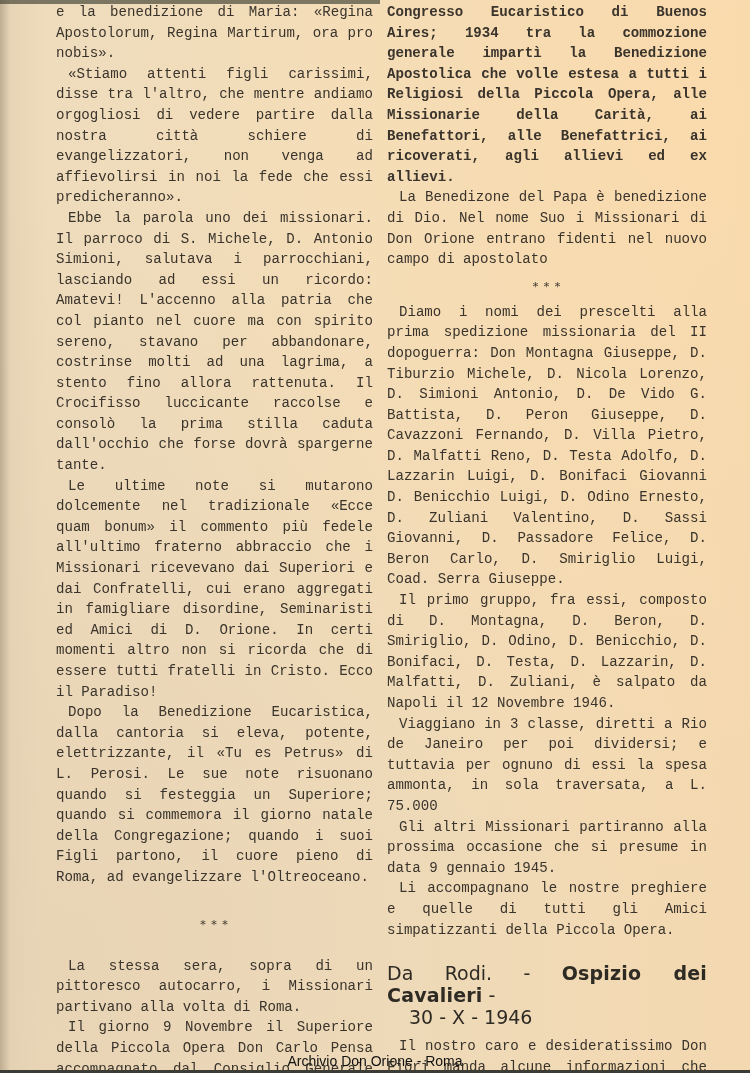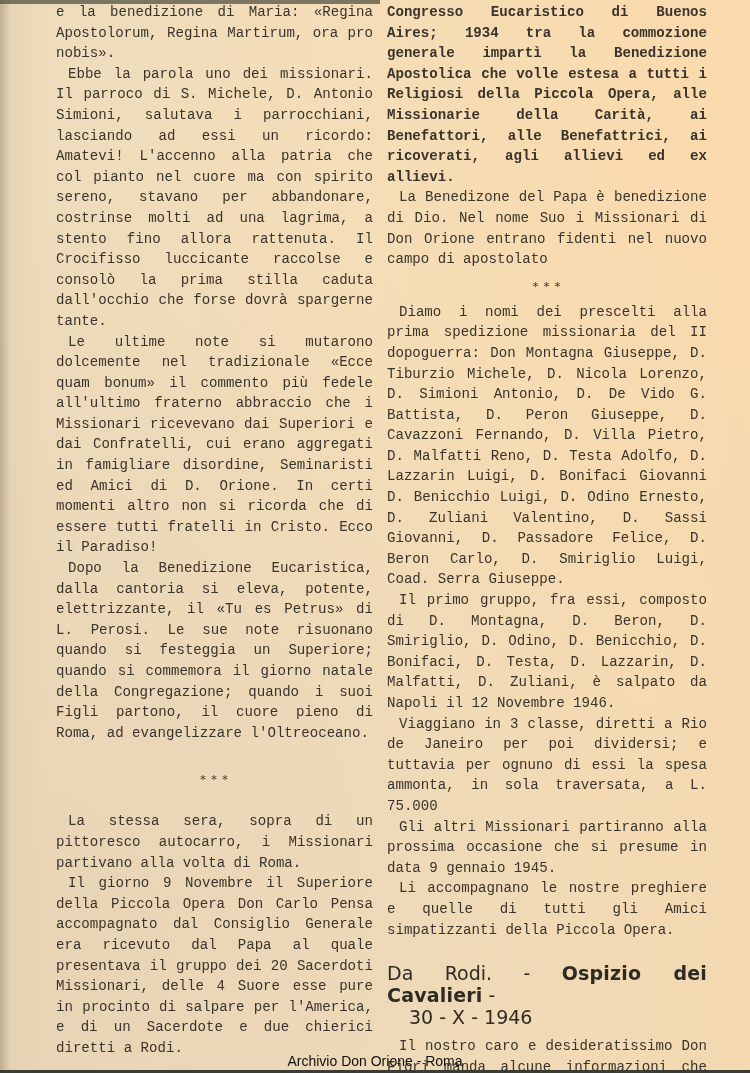--- a/index.html
+++ b/index.html
@@ -31,20 +31,21 @@
   .footer-line { position: absolute; left: 0; bottom: 0; width: 750px; height: 3px; background: #3c3c36; }
 </style>
 </head>
 <body>
 
 <div class="leftedge"></div>
 <div class="topbar"></div>
 
 <div class="col col-left">
   <p class="bold-first">e la benedizione di Maria: «Regina Apostolorum, Regina Martirum, ora pro nobis».</p>
+  <p class="ind">«Stiamo attenti figli carissimi, disse tra l'altro, che mentre andiamo orgogliosi di vedere partire dalla nostra città schiere di evangelizzatori, non venga ad affievolirsi in noi la fede che essi predicheranno».</p>
   <p class="ind">Ebbe la parola uno dei missionari. Il parroco di S. Michele, D. Antonio Simioni, salutava i parrocchiani, lasciando ad essi un ricordo: Amatevi! L'accenno alla patria che col pianto nel cuore ma con spirito sereno, stavano per abbandonare, costrinse molti ad una lagrima, a stento fino allora rattenuta. Il Crocifisso luccicante raccolse e consolò la prima stilla caduta dall'occhio che forse dovrà spargerne tante.</p>
   <p class="ind">Le ultime note si mutarono dolcemente nel tradizionale «Ecce quam bonum» il commento più fedele all'ultimo fraterno abbraccio che i Missionari ricevevano dai Superiori e dai Confratelli, cui erano aggregati in famigliare disordine, Seminaristi ed Amici di D. Orione. In certi momenti altro non si ricorda che di essere tutti fratelli in Cristo. Ecco il Paradiso!</p>
   <p class="ind">Dopo la Benedizione Eucaristica, dalla cantoria si eleva, potente, elettrizzante, il «Tu es Petrus» di L. Perosi. Le sue note risuonano quando si festeggia un Superiore; quando si commemora il giorno natale della Congregazione; quando i suoi Figli partono, il cuore pieno di Roma, ad evangelizzare l'Oltreoceano.</p>
   <div class="stars" style="height:38px;padding-top:30px;">
     <span>* * *</span>
   </div>
   <p class="ind">La stessa sera, sopra di un pittoresco autocarro, i Missionari partivano alla volta di Roma.</p>
   <p class="ind">Il giorno 9 Novembre il Superiore della Piccola Opera Don Carlo Pensa accompagnato dal Consiglio Generale era ricevuto dal Papa al quale presentava il gruppo dei 20 Sacerdoti Missionari, delle 4 Suore esse pure in procinto di salpare per l'America, e di un Sacerdote e due chierici diretti a Rodi.</p>
 
 </div>

